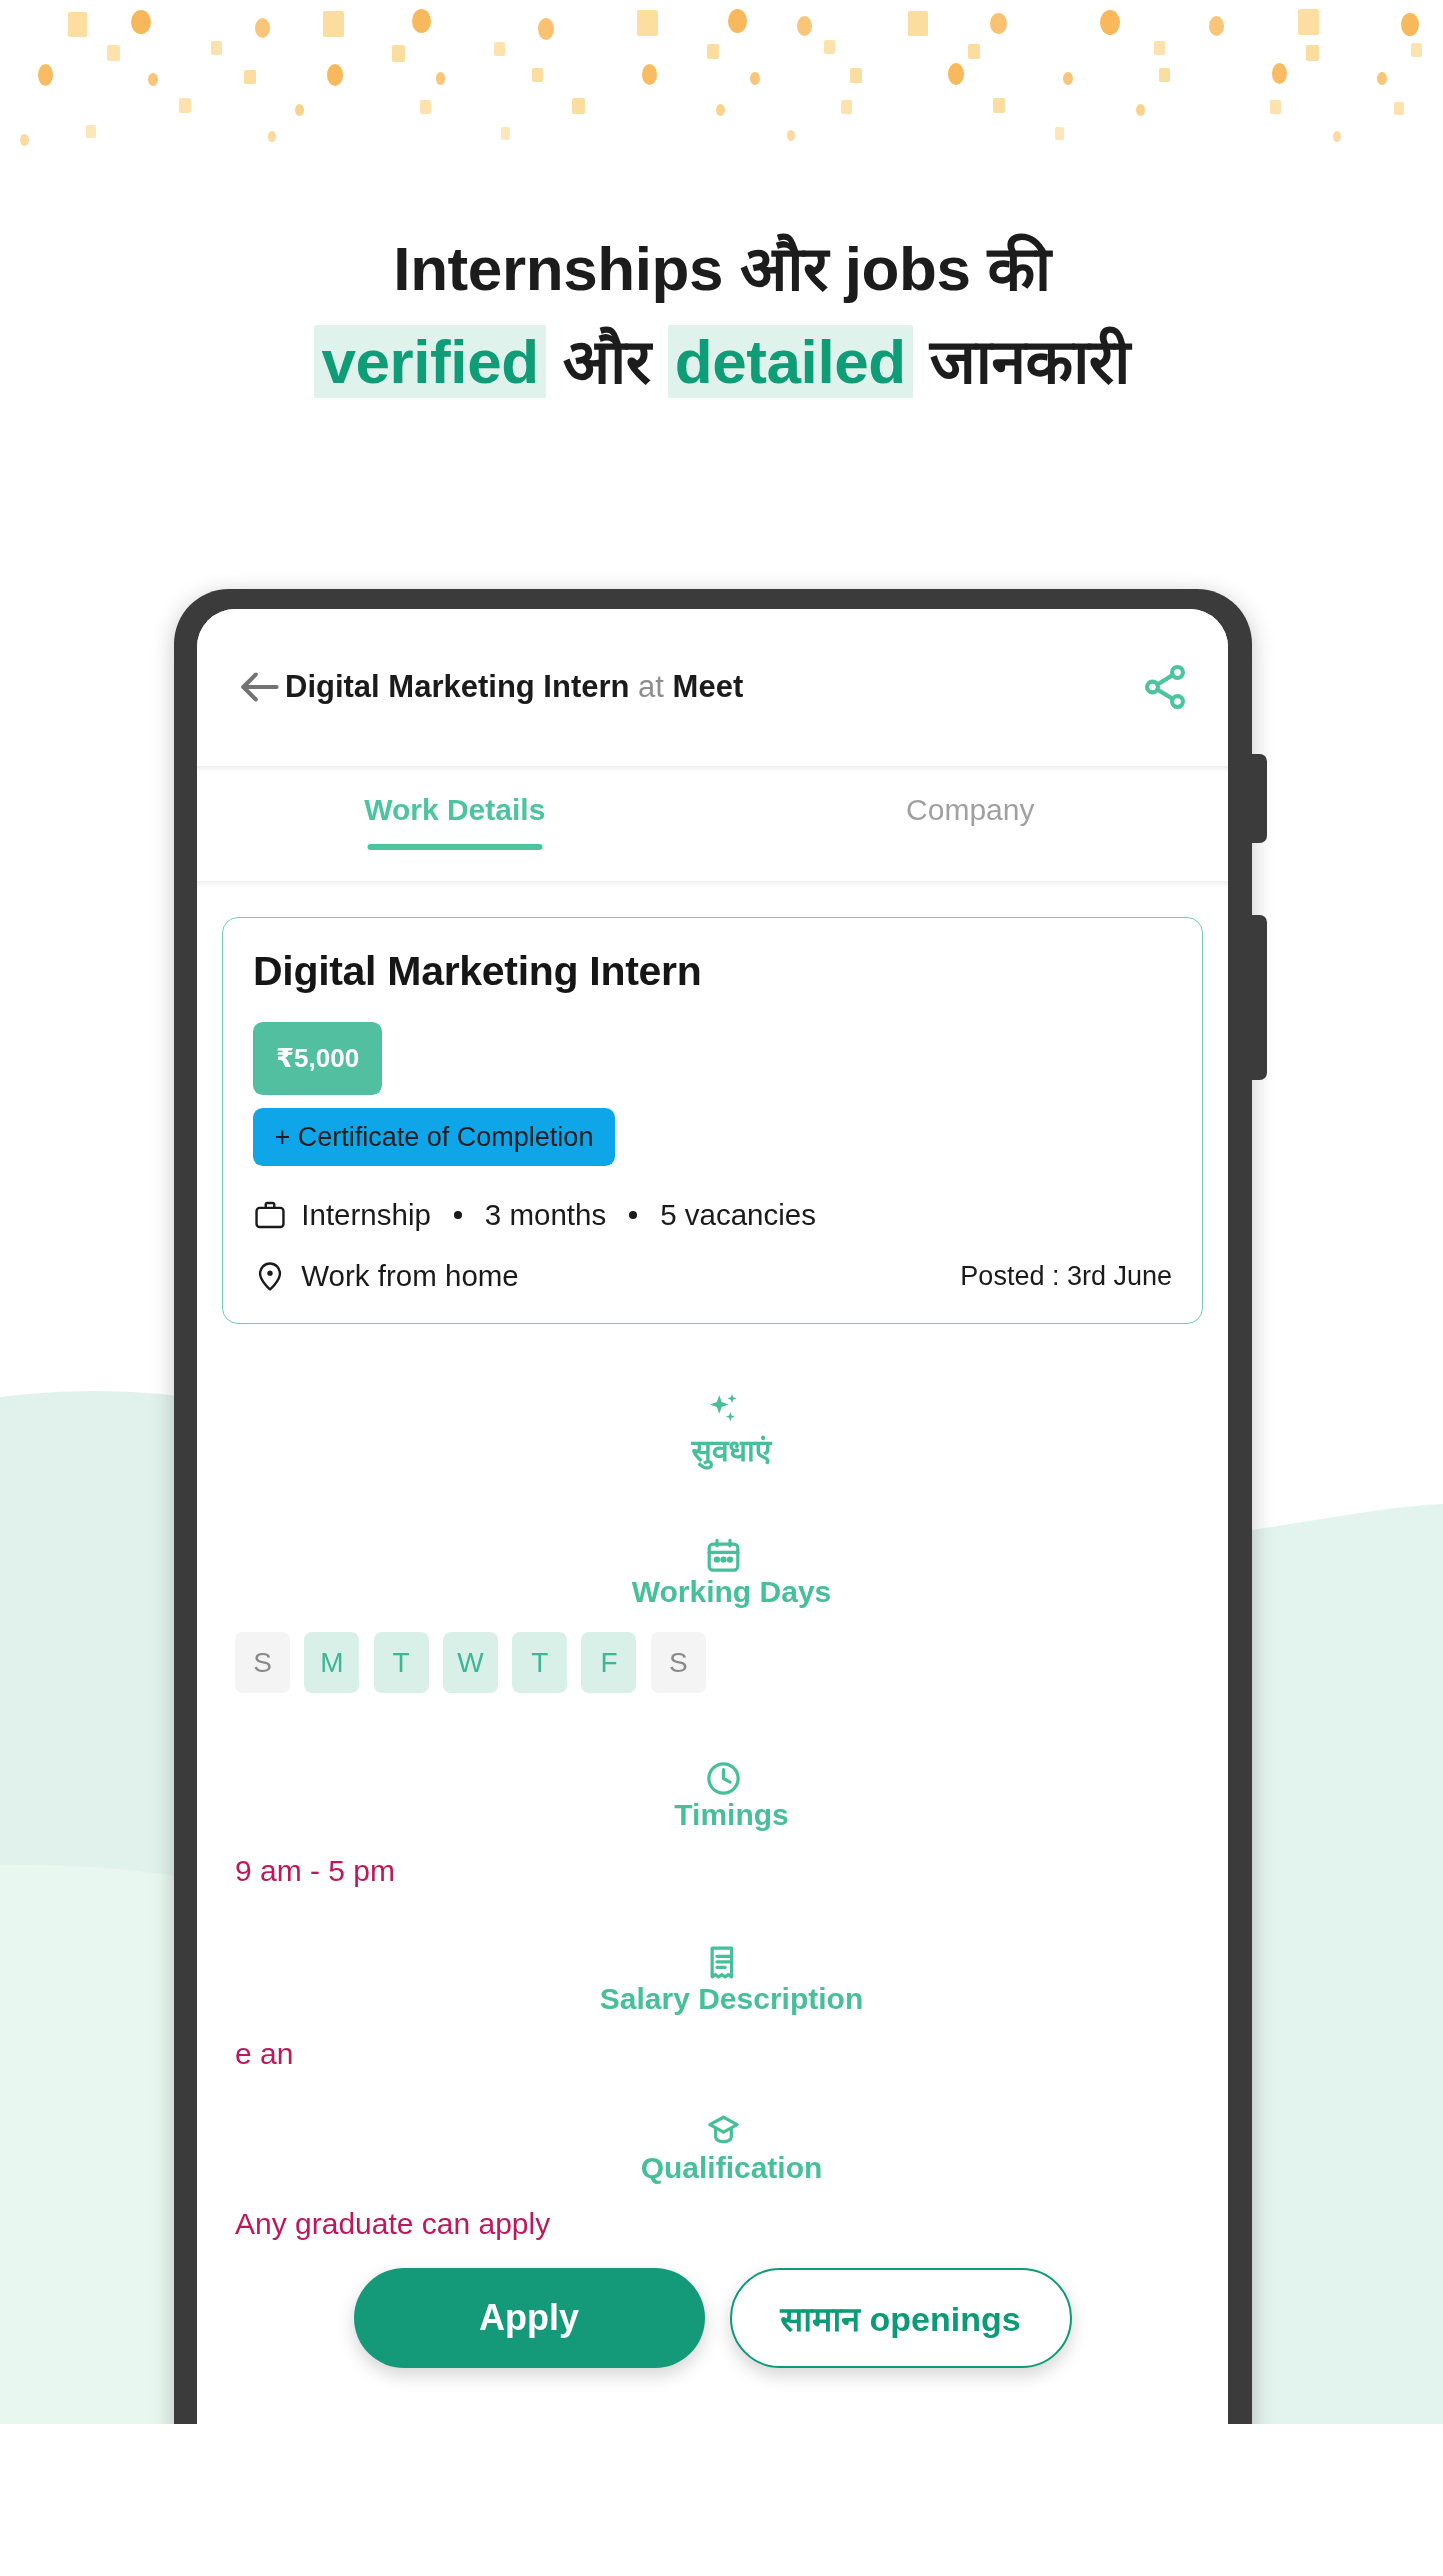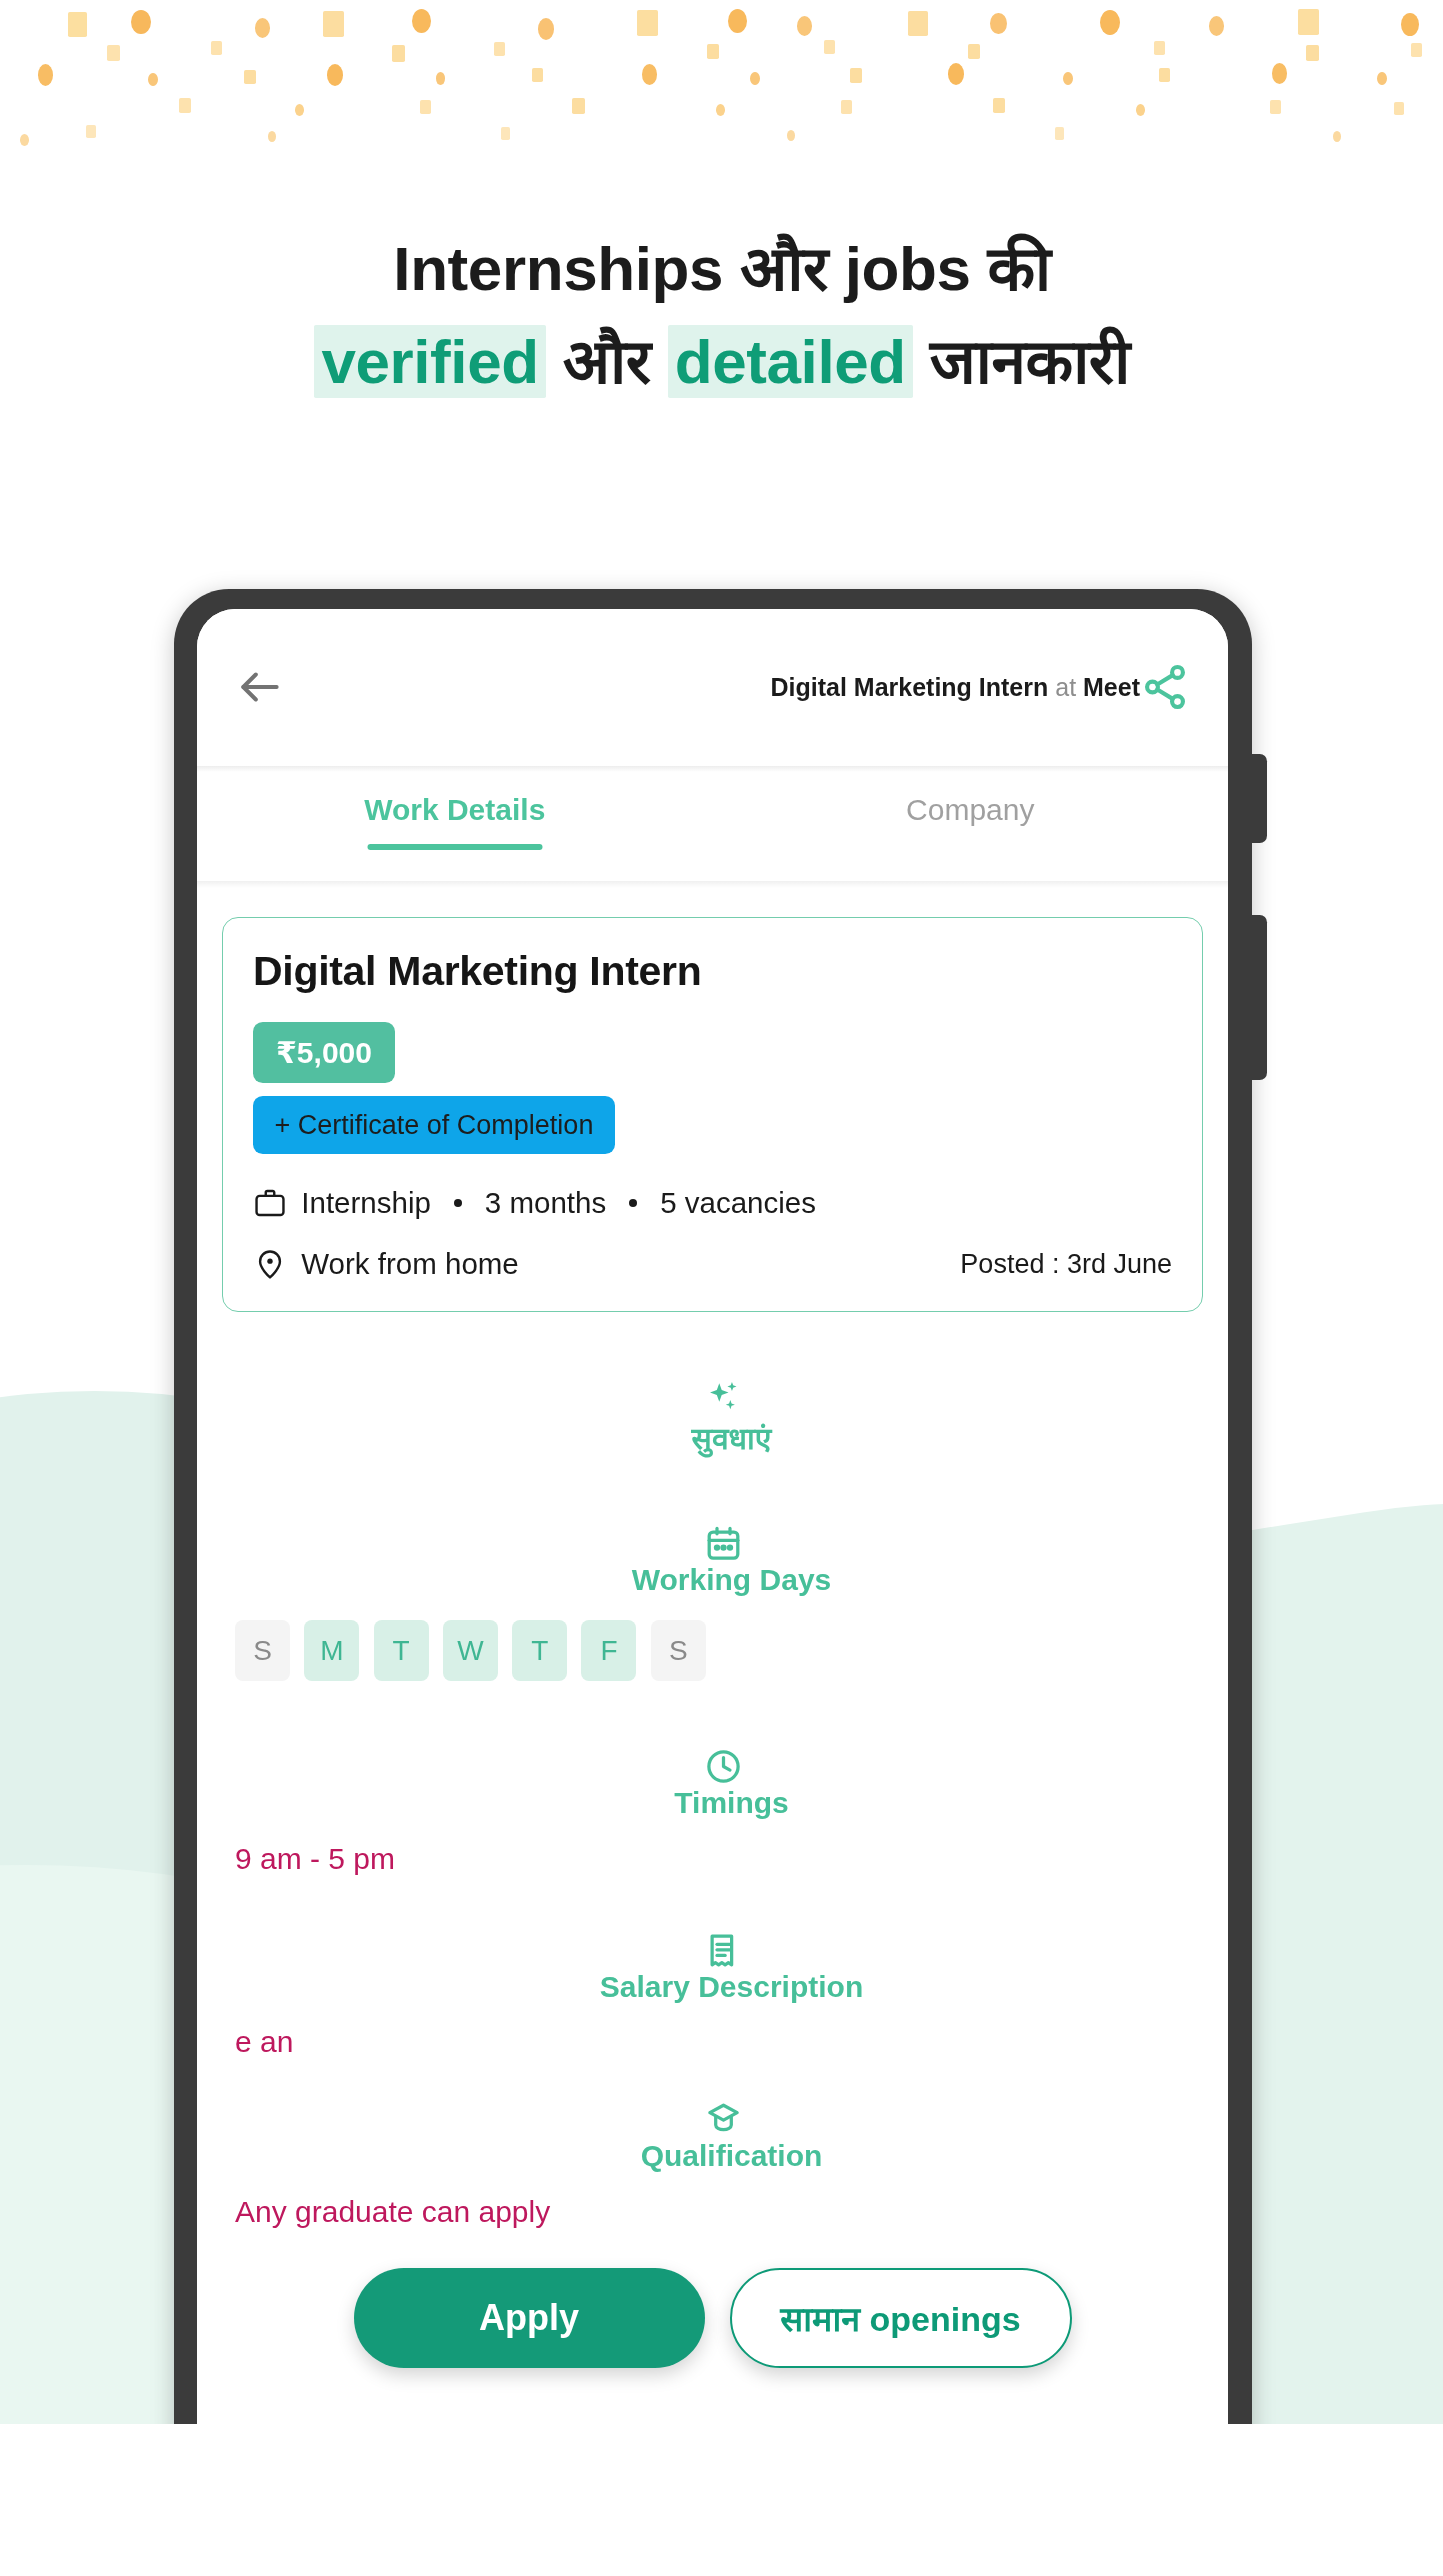--- a/index.html
+++ b/index.html
@@ -110,22 +110,22 @@
     position: relative;
     height: 157px;
     background: #ffffff;
     display: flex;
     align-items: center;
     padding: 0 38px;
   }
   .back-icon { width: 50px; height: 50px; flex: 0 0 auto; }
   .appbar-title {
     flex: 1 1 auto;
-    text-align: right;
-    font-size: 25px;
+    text-align: left;
+    font-size: 31px;
     color: #1b1b1b;
     font-weight: bold;
     white-space: nowrap;
   }
   .appbar-title .at { color: #8e8e8e; font-weight: normal; }
   .share-icon { width: 50px; height: 50px; flex: 0 0 auto; }
 
   .appbar-shadow {
     height: 6.3px;
     background: linear-gradient(to bottom, rgba(0,0,0,0.07), rgba(0,0,0,0));
@@ -178,23 +178,23 @@
     font-size: 41px;
     font-weight: bold;
     color: #161616;
     letter-spacing: -0.3px;
   }
   .salary-badge {
     display: inline-block;
     margin-top: 27px;
     background: #52bfa0;
     color: #ffffff;
-    font-size: 30px;
+    font-size: 26px;
     font-weight: bold;
-    padding: 13px 23px;
+    padding: 21px 23px;
     border-radius: 9.8px;
   }
   .cert-badge {
     display: inline-block;
     margin-top: 13.4px;
     background: #0ea5e9;
     color: #1d1d1d;
     font-size: 27px;
     padding: 13.4px 21.5px;
     border-radius: 9.8px;

